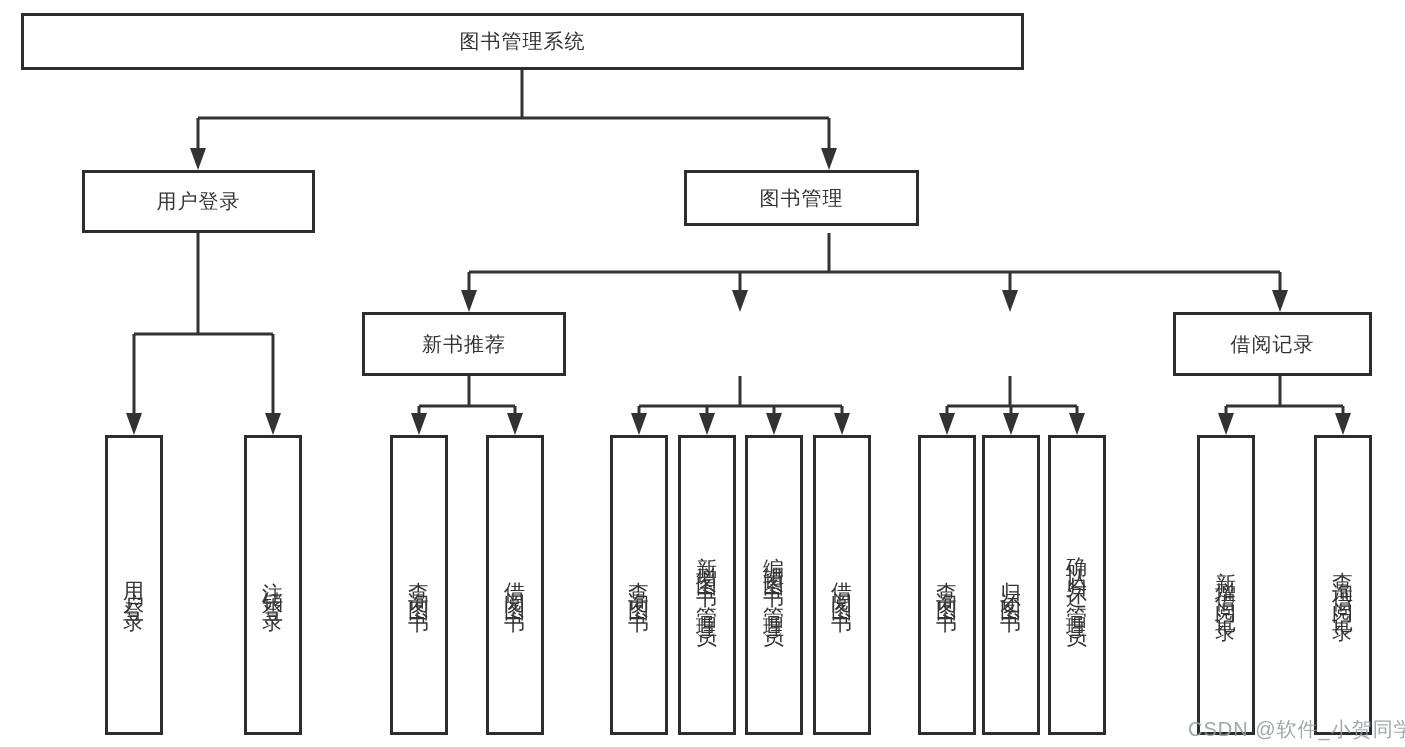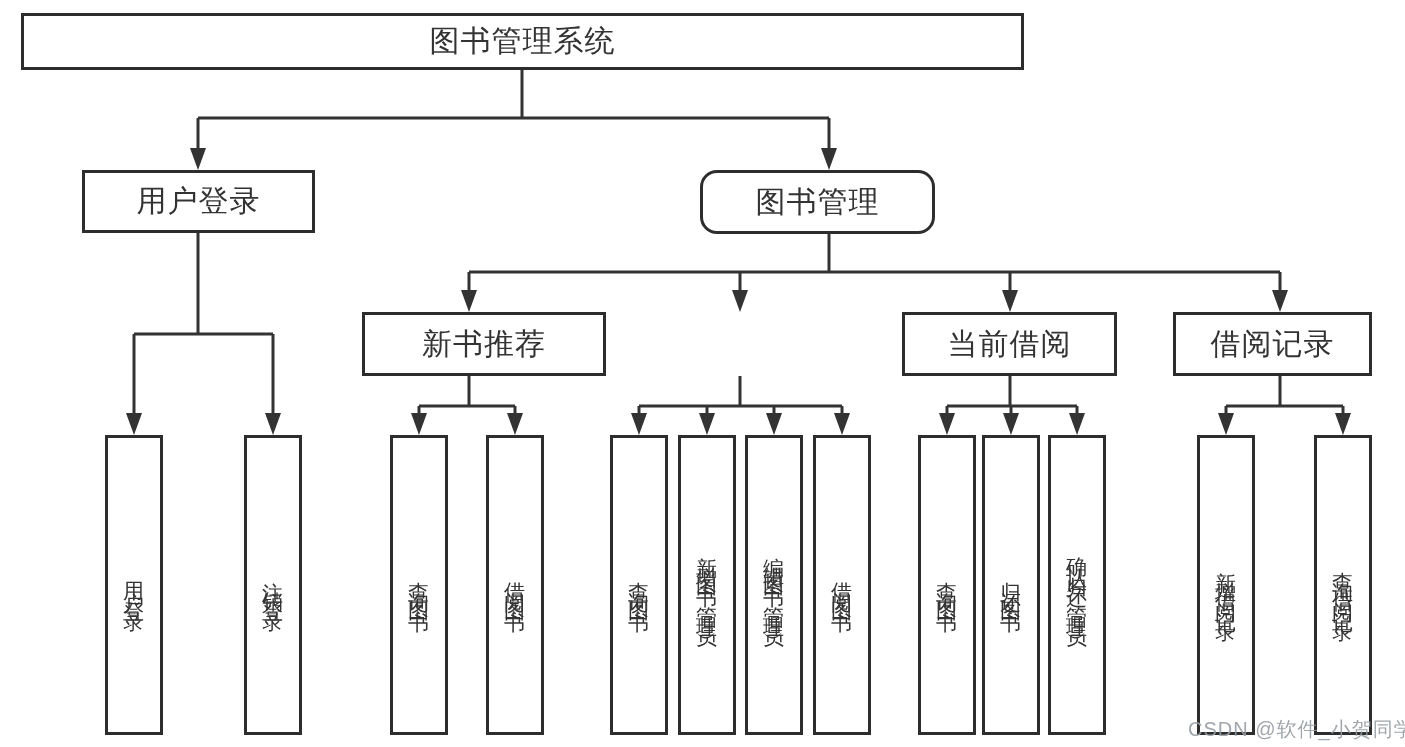--- a/index.html
+++ b/index.html
@@ -23,21 +23,21 @@
   }
   .hbox {
     position: absolute;
     box-sizing: border-box;
     border: 3px solid #2d2d2e;
     background: #ffffff;
     display: flex;
     align-items: center;
     justify-content: center;
     color: #333333;
-    font-size: 30px;
+    font-size: 20px;
     letter-spacing: 1px;
     white-space: nowrap;
   }
   .vbox {
     position: absolute;
     box-sizing: border-box;
     top: 435px;
     width: 58px;
     height: 300px;
     border: 3px solid #2d2d2e;
@@ -137,29 +137,26 @@
     </g>
   </svg>
 
   <div class="hbox" style="left:21px; top:13px; width:1003px; height:57px;">
     <span>图书管理系统</span>
   </div>
 
   <div class="hbox" style="left:82px; top:170px; width:233px; height:63px;">
     <span>用户登录</span>
   </div>
-  <div class="hbox" style="left:700px; top:170px; width:235px; height:64px;border-radius:17px;">
+  <div class="hbox" style="left:684px; top:170px; width:235px; height:56px;">
     <span>图书管理</span>
   </div>
 
-  <div class="hbox" style="left:362px; top:312px; width:244px; height:64px;">
+  <div class="hbox" style="left:362px; top:312px; width:204px; height:64px;">
     <span>新书推荐</span>
-  </div>
-  <div class="hbox" style="left:902px; top:312px; width:215px; height:64px;">
-    <span>当前借阅</span>
   </div>
   <div class="hbox" style="left:1173px; top:312px; width:199px; height:64px;">
     <span>借阅记录</span>
   </div>
 
   <div class="vbox" style="left:105px;">
     <span class="vtext">用户登录</span>
   </div>
   <div class="vbox" style="left:244px;">
     <span class="vtext">注销登录</span>

